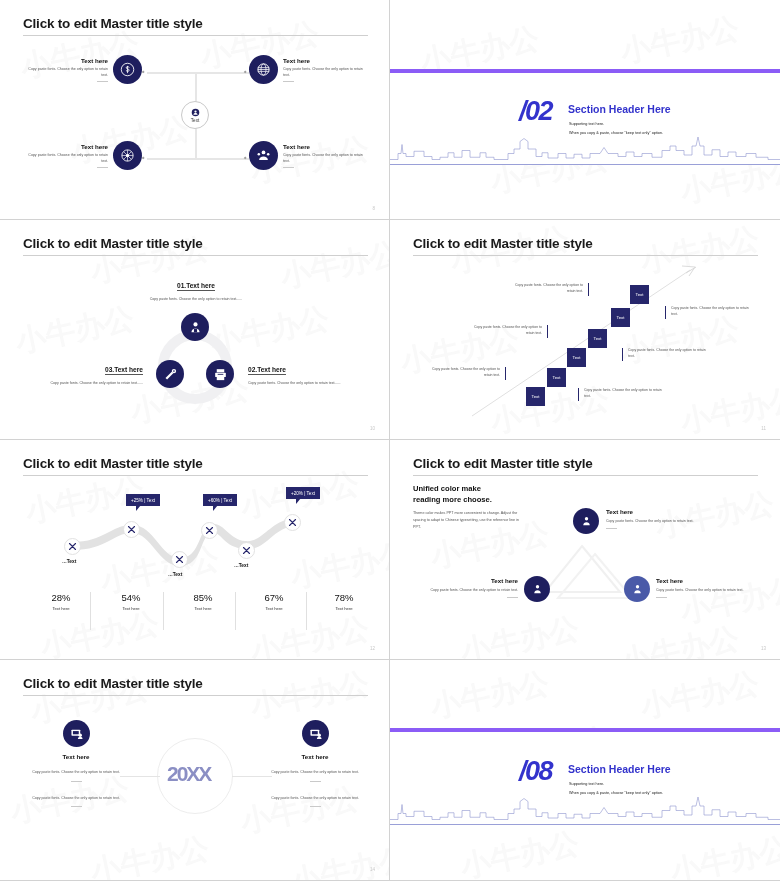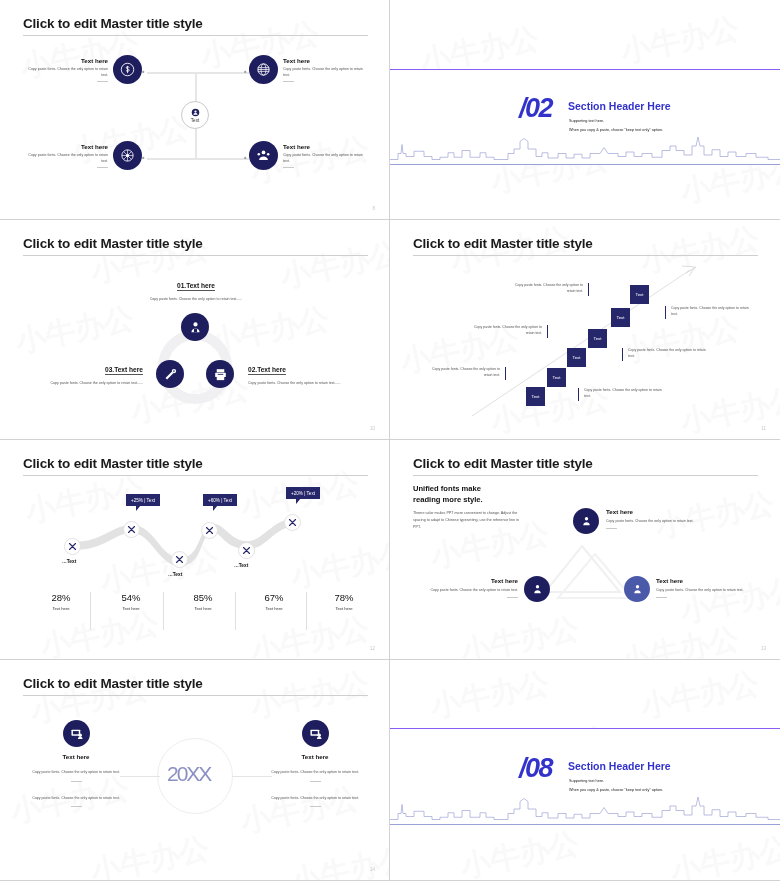--- a/index.html
+++ b/index.html
@@ -93,21 +93,21 @@
     border:1px solid #c9c9c9; background:#fff;
     display:flex; flex-direction:column; align-items:center; justify-content:center;
     z-index: 4;
   }
   .center-node .cn-label { font-size:4.6px; color:#333; margin-top:1px; }
   .arrowdot { position:absolute; width:2.4px; height:2.4px; background:#9a9a9a; transform:rotate(45deg); z-index:2; }
 
   
   .sec-band {
     position:absolute; left:0; right:0;
-    border-top:1px solid #8b5cf6; border-bottom:1px solid #9aa0d8;
+    border-top:4px solid #8b5cf6; border-bottom:1px solid #9aa0d8;
     background:#fff;
     overflow:hidden;
   }
   .sec-num {
     position:absolute;
     font-size: 27px; font-weight: bold; font-style: italic;
     color:#3333cc; letter-spacing:-1.5px;
     z-index:3;
   }
   .sec-title {
@@ -164,21 +164,21 @@
   
   .lead { position:absolute; font-size:7.6px; font-weight:bold; color:#111; line-height:1.45; z-index:3; }
   .leadbody { position:absolute; font-size:3.7px; color:#555; line-height:1.9; z-index:3; }
 
   
   .bigcircle {
     position:absolute; width:76px; height:76px; border-radius:50%;
     border:1px solid #ededed; z-index:1;
   }
   .yearword {
-    position:absolute; font-size:21px; font-weight:normal;
+    position:absolute; font-size:21px; font-weight:bold;
     color:#8b8fc4; letter-spacing:-2px; z-index:2;
   }
   .hline { position:absolute; height:1px; background:#e4e4e4; z-index:1; }
 </style>
 </head>
 <body>
 
 <div class="sheet">
 
   <div class="slide">
@@ -486,22 +486,22 @@
       <span style="left:40px;top:85px;">小牛办公</span>
       <span style="left:290px;top:140px;">小牛办公</span>
       <span style="left:70px;top:180px;">小牛办公</span>
       <span style="left:230px;top:190px;">小牛办公</span>
     </div>
 
     <div class="s-title">Click to edit Master title style</div>
     <div class="s-rule"></div>
 
     <div class="lead" style="left:23px;top:43px;width:150px;">
-      <span>Unified fonts make</span><br>
-      <span>reading more style.</span>
+      <span>Unified color make</span><br>
+      <span>reading more choose.</span>
     </div>
     <div class="leadbody" style="left:23px;top:70px;width:113px;">Theme color makes PPT more convenient to change. Adjust the spacing to adapt to Chinese typesetting, use the reference line in PPT.</div>
 
     <svg style="position:absolute;left:150px;top:100px;width:150px;height:80px;z-index:1;">
       <path d="M42 6 L80 52 L5 52 Z" fill="none" stroke="#f0f0f0" stroke-width="2"></path>
       <path d="M55 14 L92 58 L18 58 Z" fill="none" stroke="#f2f2f2" stroke-width="2"></path>
     </svg>
 
     <div class="icon-circle" style="left:183px;top:68px;width:26px;height:26px;">
       <svg width="13" height="13" viewBox="0 0 24 24">

